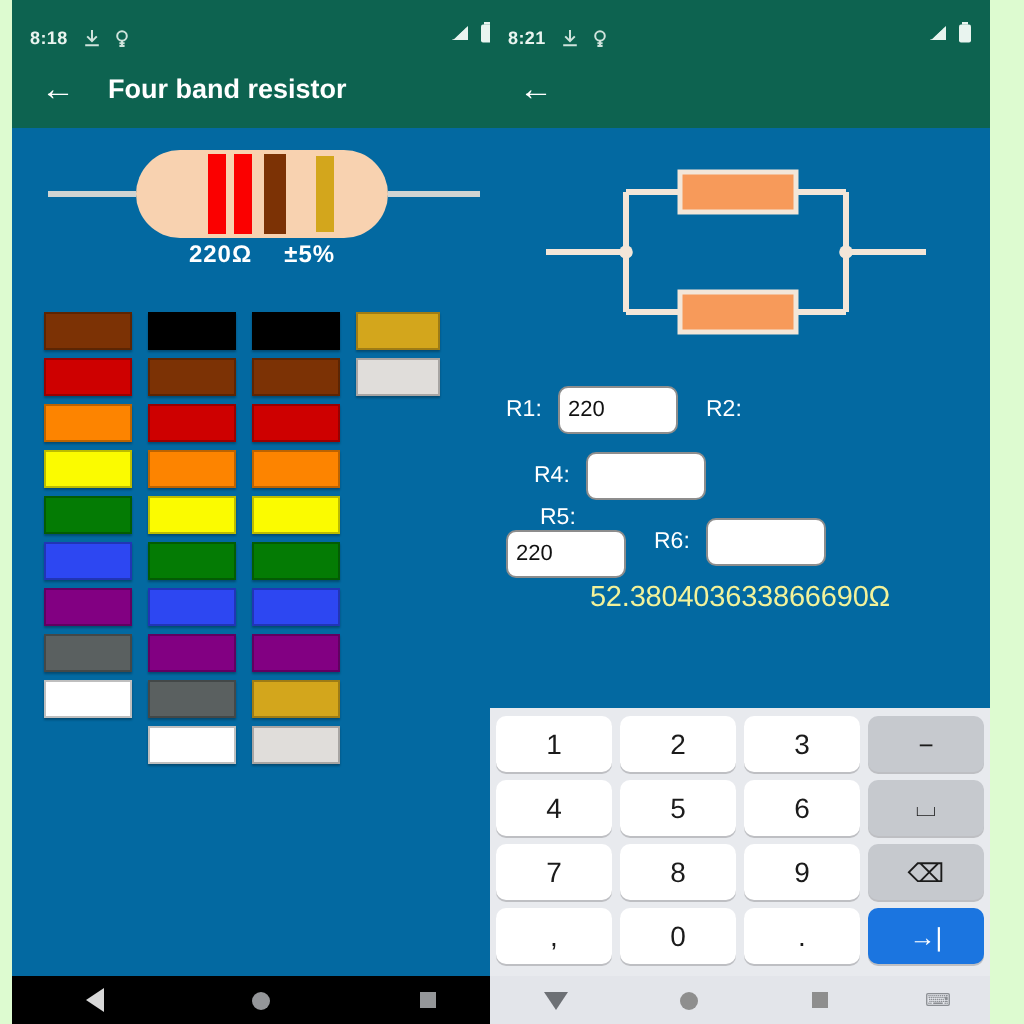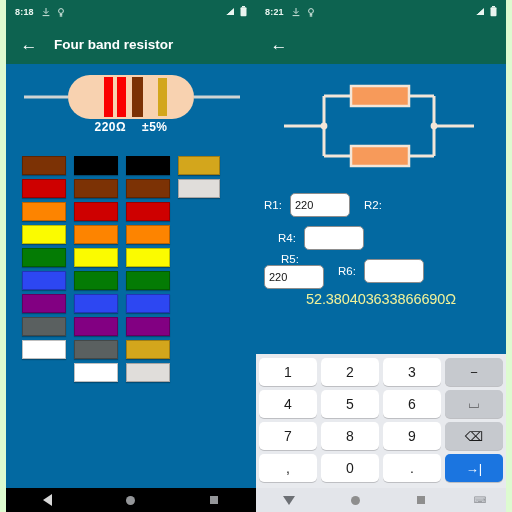--- a/index.html
+++ b/index.html
@@ -8,28 +8,28 @@
     width:512px;height:512px;
     background:#ddfbd0;
     font-family:"Liberation Sans", sans-serif;
     overflow:hidden;
   }
   .stage{position:relative;width:512px;height:512px;}
 
   
   .phone{position:absolute;top:0;width:250px;height:512px;overflow:hidden;}
   .phone.left{left:6px;}
-  .phone.right{left:256px;}
+  .phone.right{left:245px;}
 
   .screen{position:relative;width:100%;height:100%;background:#37776a;}
 
   
   .statusbar{
     height:24px;background:#0d6350;color:#e9f4ef;
-    display:flex;align-items:center;padding:0 9px;
+    display:flex;align-items:flex-end;padding:0 9px;
     font-size:9px;font-weight:bold;letter-spacing:.2px;
   }
   .sb-time{margin-right:8px;}
   .sb-ic{margin-right:7px;display:inline-flex;align-items:center;}
   .sb-spacer{flex:1;}
   .sb-right{display:flex;align-items:center;gap:5px;}
 
   
   .appbar{
     height:40px;background:#0d6350;color:#ffffff;

